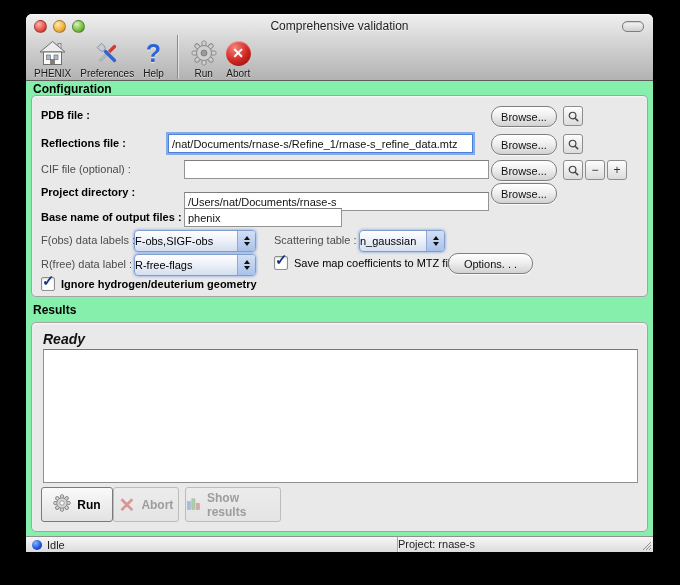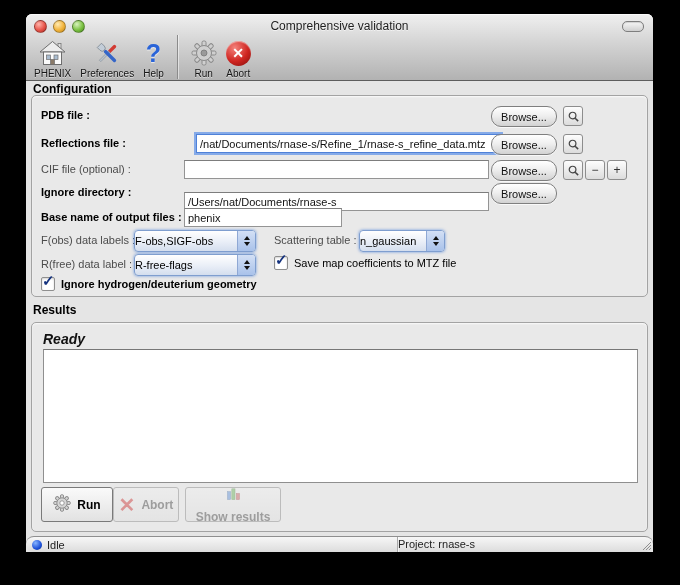--- a/index.html
+++ b/index.html
@@ -1,20 +1,20 @@
 <!DOCTYPE html>
 <html><head>
 <meta charset="utf-8">
 <style>
   html,body{margin:0;padding:0;}
   body{width:680px;height:585px;background:#000;position:relative;overflow:hidden;
        font-family:"Liberation Sans", sans-serif; -webkit-font-smoothing:antialiased;}
 
   .window{position:absolute;left:26px;top:14px;width:627px;height:538px;
-          background:#e5e5e5;border-radius:6px 6px 0 0;
+          background:#86efac;border-radius:6px 6px 0 0;
           box-shadow:0 0 0 1px rgba(0,0,0,.55);}
 
   
   .header{position:absolute;top:0;left:0;right:0;height:66px;
           background:linear-gradient(#f0f0f0,#d6d6d6 40%,#b2b2b2);
           border-bottom:1px solid #5d5d5d;border-radius:6px 6px 0 0;
           box-shadow:inset 0 1px 0 rgba(255,255,255,.65);}
   .lights{position:absolute;left:8px;top:6px;display:flex;gap:6px;}
   .light{width:11px;height:11px;border-radius:50%;border:1px solid rgba(0,0,0,.3);}
   .light.red{background:radial-gradient(circle at 35% 30%,#ffb3aa,#e8564b 55%,#a8271f);}
@@ -91,21 +91,21 @@
   .actbtn{position:absolute;top:164px;height:33px;border:1px solid #7a7a7a;border-radius:3px;
        background:linear-gradient(#fafafa,#e2e2e2);display:flex;align-items:center;
        justify-content:center;gap:6px;font-size:12px;font-weight:bold;color:#000;cursor:default;}
   .actbtn.disabled{border-color:#bcbcbc;background:linear-gradient(#ececec,#e4e4e4);color:#9d9d9d;}
   .actbtn.disabled .ico{opacity:.45;}
   .xmark{color:#c33;font-size:20px;font-weight:bold;line-height:18px;}
 
   
   .statusbar{position:absolute;left:0;right:0;bottom:0;height:15px;
        border-top:1px solid #8f8f8f;background:linear-gradient(#f7f7f7,#dcdcdc);
-       font-size:11px;color:#222;border-radius:8px;}
+       font-size:11px;color:#222;}
   .sb-left{position:absolute;left:6px;top:0;height:15px;display:flex;align-items:center;gap:5px;}
   .sb-dot{width:10px;height:10px;border-radius:50%;
        background:radial-gradient(circle at 35% 30%,#86b4ff,#1c50d8 60%,#0a2c86);}
   .sb-div{position:absolute;left:371px;top:0;width:1px;height:15px;background:#a8a8a8;
        box-shadow:1px 0 0 rgba(255,255,255,.7);}
   .sb-right{position:absolute;left:372px;right:16px;top:1px;}
   .grip{position:absolute;right:1px;bottom:1px;}
 </style>
 </head>
 <body>
@@ -215,42 +215,42 @@
     <div class="row-label bold" style="left:9px;top:13px;">PDB file :</div>
     <div class="pillbtn" style="left:459px;top:10px;width:64px;">Browse...</div>
     <div class="sqbtn" style="left:531px;top:10px;">
       <svg width="13" height="13" viewBox="0 0 14 14">
         <circle cx="6" cy="6" r="3.6" fill="none" stroke="#444" stroke-width="1.3"></circle>
         <line x1="8.8" y1="8.8" x2="12" y2="12" stroke="#444" stroke-width="1.6"></line>
       </svg>
     </div>
 
     <div class="row-label bold" style="left:9px;top:41px;">Reflections file :</div>
-    <input class="field focused" style="left: 164px; top: 38px; width: 297px;" value="/nat/Documents/rnase-s/Refine_1/rnase-s_refine_data.mtz">
+    <input class="field focused" style="left: 136px; top: 38px; width: 297px;" value="/nat/Documents/rnase-s/Refine_1/rnase-s_refine_data.mtz">
     <div class="pillbtn" style="left:459px;top:38px;width:64px;">Browse...</div>
     <div class="sqbtn" style="left:531px;top:38px;">
       <svg width="13" height="13" viewBox="0 0 14 14">
         <circle cx="6" cy="6" r="3.6" fill="none" stroke="#444" stroke-width="1.3"></circle>
         <line x1="8.8" y1="8.8" x2="12" y2="12" stroke="#444" stroke-width="1.6"></line>
       </svg>
     </div>
 
     <div class="row-label gray" style="left:9px;top:67px;">CIF file (optional) :</div>
     <input class="field" style="left: 152px; top: 64px; width: 297px;" value="">
     <div class="pillbtn" style="left:459px;top:64px;width:64px;">Browse...</div>
     <div class="sqbtn" style="left:531px;top:64px;">
       <svg width="13" height="13" viewBox="0 0 14 14">
         <circle cx="6" cy="6" r="3.6" fill="none" stroke="#444" stroke-width="1.3"></circle>
         <line x1="8.8" y1="8.8" x2="12" y2="12" stroke="#444" stroke-width="1.6"></line>
       </svg>
     </div>
     <div class="sqbtn" style="left:553px;top:64px;">−</div>
     <div class="sqbtn" style="left:575px;top:64px;">+</div>
 
-    <div class="row-label bold" style="left:9px;top:90px;">Ignore directory :</div>
+    <div class="row-label bold" style="left:9px;top:90px;">Project directory :</div>
     <input class="field" style="left: 152px; top: 76px; width: 297px; margin-top: 20px;" value="/Users/nat/Documents/rnase-s">
     <div class="pillbtn" style="left:459px;top:87px;width:64px;">Browse...</div>
 
     <div class="row-label bold" style="left:9px;top:115px;">Base name of output files :</div>
     <input class="field" style="left: 152px; top: 112px; width: 150px;" value="phenix">
 
     <div class="row-label gray" style="left:9px;top:138px;">F(obs) data labels :</div>
     <div class="popup" style="left:102px;top:134px;width:120px;">
       <span class="txt">F-obs,SIGF-obs</span>
       <span class="cap">
@@ -272,20 +272,21 @@
       <span class="txt">R-free-flags</span>
       <span class="cap">
           <span class="tri-up"></span>
           <span class="tri-dn"></span>
         </span>
     </div>
     <div class="cbrow" style="left:242px;top:160px;">
       <div class="cb checked"></div>
       <div class="cb-label">Save map coefficients to MTZ file</div>
     </div>
+    <div class="pillbtn" style="left:416px;top:157px;width:83px;">Options. . .</div>
 
     <div class="cbrow" style="left:9px;top:181px;">
       <div class="cb checked"></div>
       <div class="cb-label bold">Ignore hydrogen/deuterium geometry</div>
     </div>
   </div>
 
   <div class="sec-header" style="top:289px;">Results</div>
 
   <div class="gbox" id="results-box">
@@ -328,21 +329,21 @@
         </svg>
       </span>
       <span>Run</span>
     </div>
 
     <div class="actbtn disabled" style="left:81px;width:64px;">
       <span class="ico xmark">✕</span>
       <span>Abort</span>
     </div>
 
-    <div class="actbtn disabled" style="left:153px;width:94px;flex-direction:column;">
+    <div class="actbtn disabled" style="left:153px;width:94px;">
       <span class="ico">
         <svg width="15" height="15" viewBox="0 0 16 16">
           <rect x="1.5" y="6" width="3.4" height="8.5" fill="#5b8dd6" stroke="#496f9e" stroke-width="0.6"></rect>
           <rect x="6.2" y="3" width="3.4" height="11.5" fill="#67b057" stroke="#4e8341" stroke-width="0.6"></rect>
           <rect x="11" y="8" width="3.4" height="6.5" fill="#c86060" stroke="#9a4343" stroke-width="0.6"></rect>
         </svg>
       </span>
       <span>Show results</span>
     </div>
   </div>

